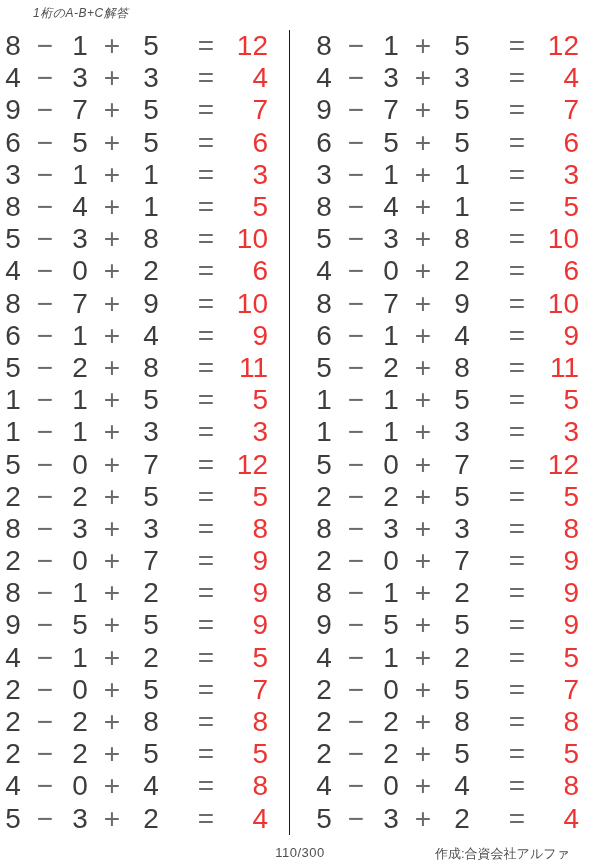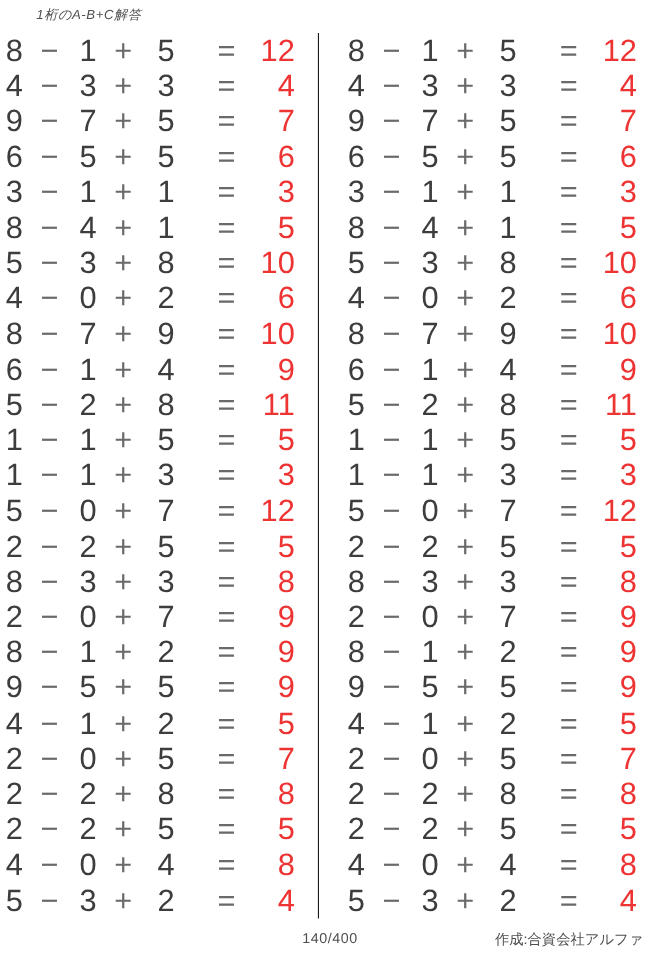--- a/index.html
+++ b/index.html
@@ -61,21 +61,21 @@
     left: 0;
     top: 845px;
     width: 600px;
     text-align: center;
     font-size: 13px;
     color: var(--muted-color);
     letter-spacing: 0.5px;
   }
   .footer-credit {
     position: absolute;
-    left: 450px;
+    left: 435px;
     top: 845px;
     font-size: 13px;
     color: var(--muted-color);
     white-space: nowrap;
   }
 </style>
 </head>
 <body style="--digit-color: #3d3d3d; --operator-color: #6a6a6a; --answer-color: #ee3333; --divider-color: #1a1a1a; --muted-color: #4f4f4f;">
 
 <div class="page-title">1桁のA-B+C解答</div>
@@ -531,15 +531,15 @@
       <span class="cell">5</span>
       <span class="cell op">−</span>
       <span class="cell">3</span>
       <span class="cell op">+</span>
       <span class="cell">2</span>
       <span class="cell op">=</span>
       <span class="cell ans">4</span>
     </div>
   </div>
 
-<div class="footer-page">140/400</div>
+<div class="footer-page">110/300</div>
 
 <div class="footer-credit">作成:合資会社アルファ</div>
 
 </body></html>

